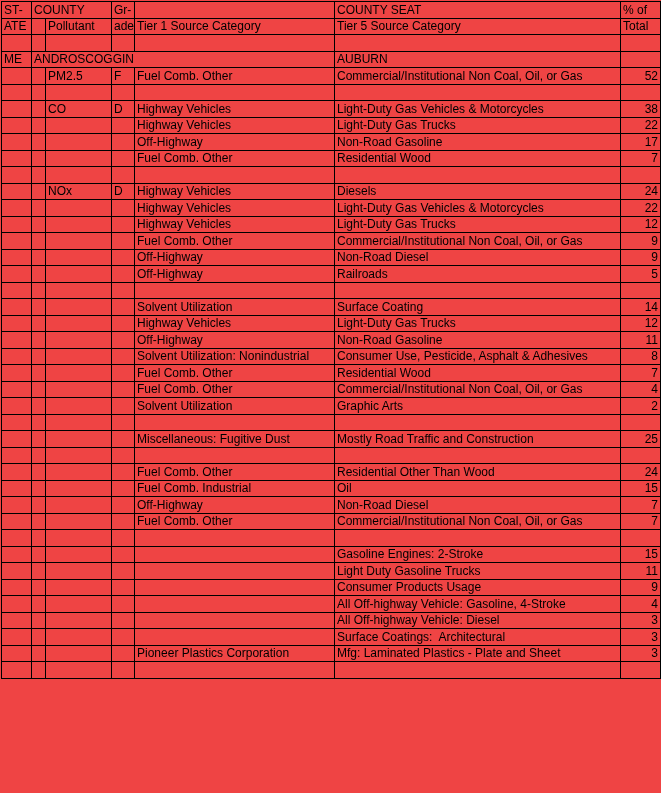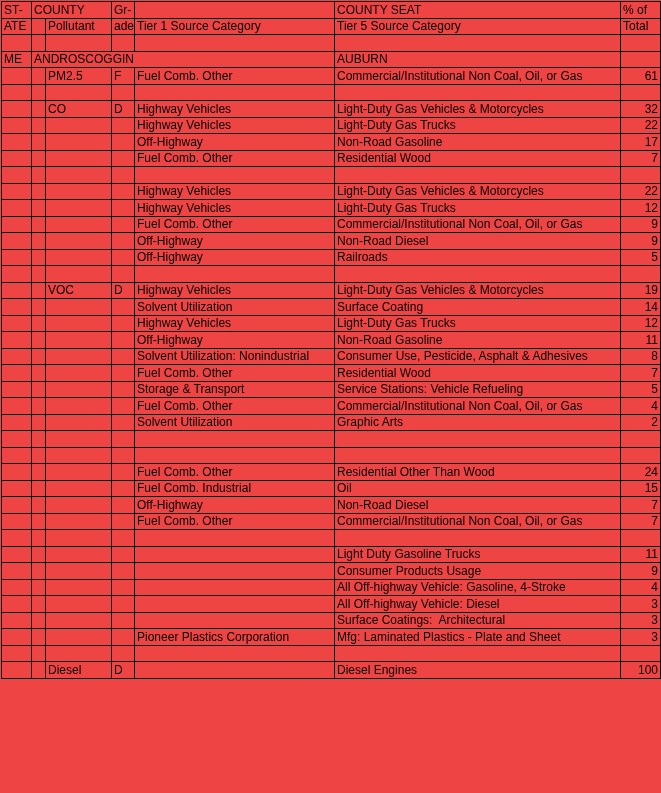--- a/index.html
+++ b/index.html
@@ -84,39 +84,39 @@
           <td>AUBURN</td>
           <td></td>
         </tr>
         <tr>
           <td></td>
           <td></td>
           <td>PM2.5</td>
           <td>F</td>
           <td>Fuel Comb. Other</td>
           <td>Commercial/Institutional Non Coal, Oil, or Gas</td>
-          <td class="num">61</td>
+          <td class="num">52</td>
         </tr>
         <tr>
           <td></td>
           <td></td>
           <td></td>
           <td></td>
           <td></td>
           <td></td>
           <td></td>
         </tr>
         <tr>
           <td></td>
           <td></td>
           <td>CO</td>
           <td>D</td>
           <td>Highway Vehicles</td>
           <td>Light-Duty Gas Vehicles &amp; Motorcycles</td>
-          <td class="num">32</td>
+          <td class="num">38</td>
         </tr>
         <tr>
           <td></td>
           <td></td>
           <td></td>
           <td></td>
           <td>Highway Vehicles</td>
           <td>Light-Duty Gas Trucks</td>
           <td class="num">22</td>
         </tr>
@@ -143,20 +143,29 @@
           <td></td>
           <td></td>
           <td></td>
           <td></td>
           <td></td>
           <td></td>
         </tr>
         <tr>
           <td></td>
           <td></td>
+          <td>NOx</td>
+          <td>D</td>
+          <td>Highway Vehicles</td>
+          <td>Diesels</td>
+          <td class="num">24</td>
+        </tr>
+        <tr>
+          <td></td>
+          <td></td>
           <td></td>
           <td></td>
           <td>Highway Vehicles</td>
           <td>Light-Duty Gas Vehicles &amp; Motorcycles</td>
           <td class="num">22</td>
         </tr>
         <tr>
           <td></td>
           <td></td>
           <td></td>
@@ -197,29 +206,20 @@
           <td></td>
           <td></td>
           <td></td>
           <td></td>
           <td></td>
           <td></td>
         </tr>
         <tr>
           <td></td>
           <td></td>
-          <td>VOC</td>
-          <td>D</td>
-          <td>Highway Vehicles</td>
-          <td>Light-Duty Gas Vehicles &amp; Motorcycles</td>
-          <td class="num">19</td>
-        </tr>
-        <tr>
-          <td></td>
-          <td></td>
           <td></td>
           <td></td>
           <td>Solvent Utilization</td>
           <td>Surface Coating</td>
           <td class="num">14</td>
         </tr>
         <tr>
           <td></td>
           <td></td>
           <td></td>
@@ -253,29 +253,20 @@
           <td></td>
           <td>Fuel Comb. Other</td>
           <td>Residential Wood</td>
           <td class="num">7</td>
         </tr>
         <tr>
           <td></td>
           <td></td>
           <td></td>
           <td></td>
-          <td>Storage &amp; Transport</td>
-          <td>Service Stations: Vehicle Refueling</td>
-          <td class="num">5</td>
-        </tr>
-        <tr>
-          <td></td>
-          <td></td>
-          <td></td>
-          <td></td>
           <td>Fuel Comb. Other</td>
           <td>Commercial/Institutional Non Coal, Oil, or Gas</td>
           <td class="num">4</td>
         </tr>
         <tr>
           <td></td>
           <td></td>
           <td></td>
           <td></td>
           <td>Solvent Utilization</td>
@@ -289,20 +280,29 @@
           <td></td>
           <td></td>
           <td></td>
           <td></td>
         </tr>
         <tr>
           <td></td>
           <td></td>
           <td></td>
           <td></td>
+          <td>Miscellaneous: Fugitive Dust</td>
+          <td>Mostly Road Traffic and Construction</td>
+          <td class="num">25</td>
+        </tr>
+        <tr>
+          <td></td>
+          <td></td>
+          <td></td>
+          <td></td>
           <td></td>
           <td></td>
           <td></td>
         </tr>
         <tr>
           <td></td>
           <td></td>
           <td></td>
           <td></td>
           <td>Fuel Comb. Other</td>
@@ -344,20 +344,29 @@
           <td></td>
           <td></td>
           <td></td>
         </tr>
         <tr>
           <td></td>
           <td></td>
           <td></td>
           <td></td>
           <td></td>
+          <td>Gasoline Engines: 2-Stroke</td>
+          <td class="num">15</td>
+        </tr>
+        <tr>
+          <td></td>
+          <td></td>
+          <td></td>
+          <td></td>
+          <td></td>
           <td>Light Duty Gasoline Trucks</td>
           <td class="num">11</td>
         </tr>
         <tr>
           <td></td>
           <td></td>
           <td></td>
           <td></td>
           <td></td>
           <td>Consumer Products Usage</td>
@@ -400,25 +409,16 @@
           <td class="num">3</td>
         </tr>
         <tr>
           <td></td>
           <td></td>
           <td></td>
           <td></td>
           <td></td>
           <td></td>
           <td></td>
-        </tr>
-        <tr>
-          <td></td>
-          <td></td>
-          <td>Diesel</td>
-          <td>D</td>
-          <td></td>
-          <td>Diesel Engines</td>
-          <td class="num">100</td>
         </tr>
       </tbody>
   </table>
 </div>
 
 </body></html>

